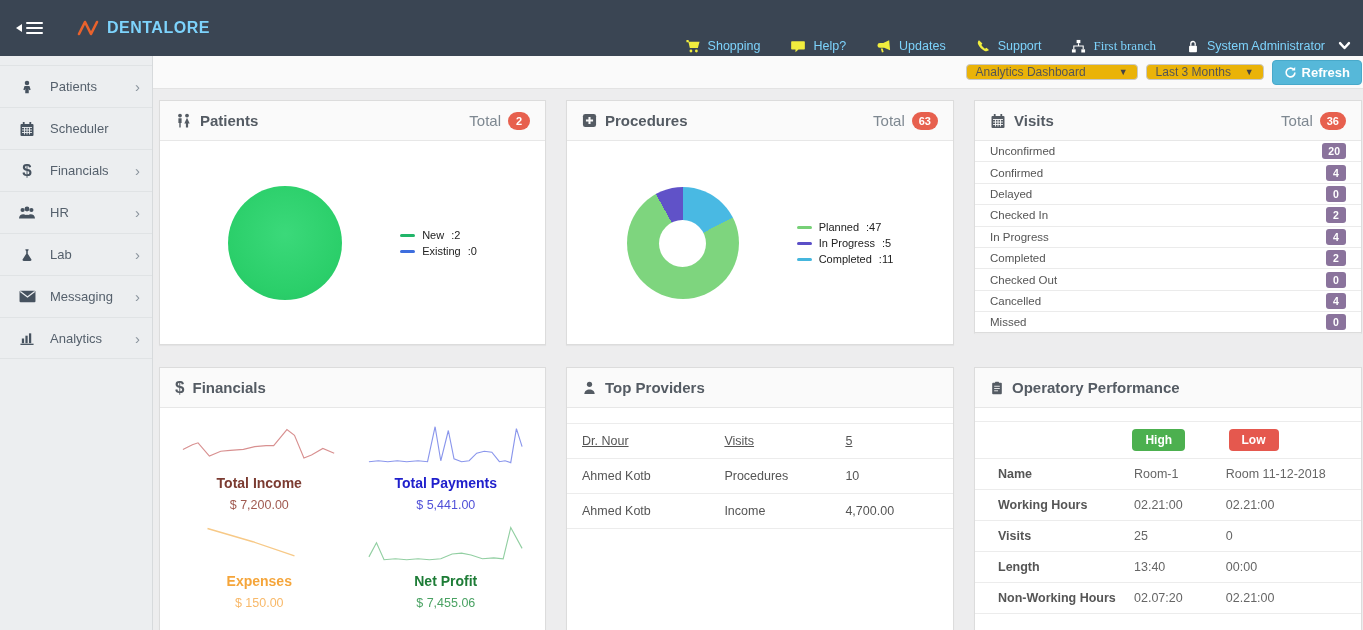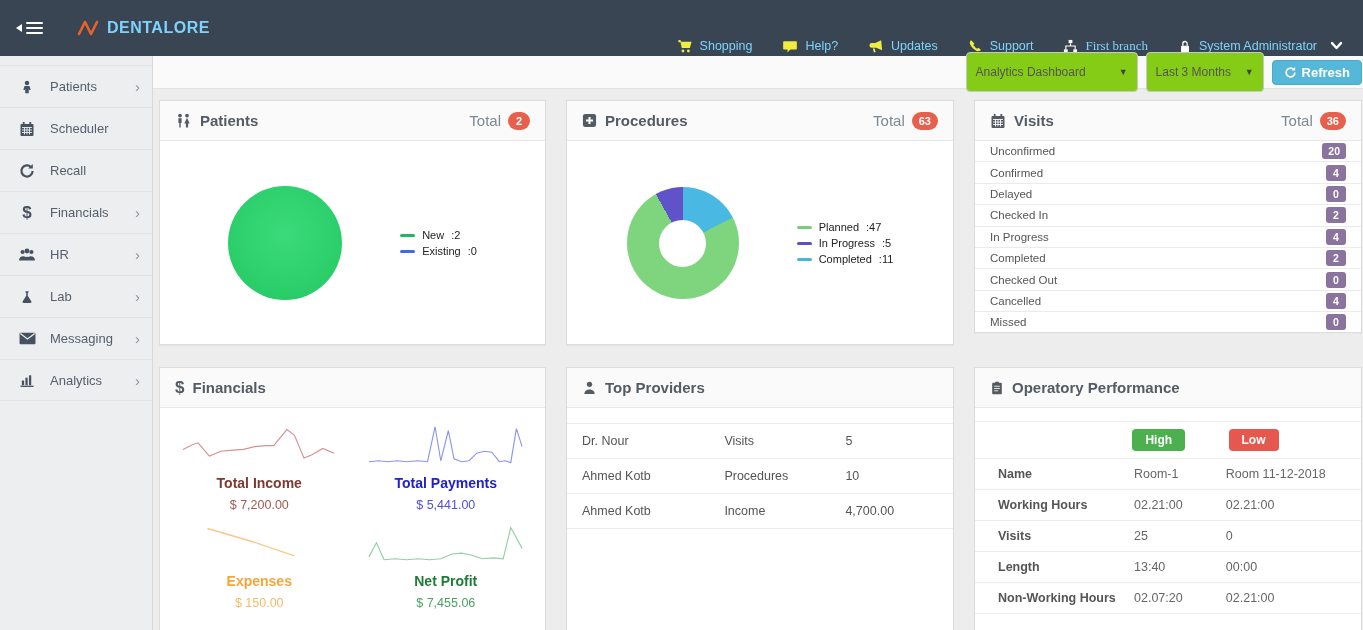--- a/index.html
+++ b/index.html
@@ -7,38 +7,38 @@
     width: 1363px; height: 630px; overflow: hidden;
     font-family: "Liberation Sans", sans-serif;
     background: #ededee; color: #555;
   }
   
   .navbar { height: 56px; background: #3a4553; display: flex; align-items: center; color: #7dd3fc; }
   .hamburger { margin-left: 16px; display: flex; align-items: center; gap: 4px; cursor: pointer; }
   .hamburger .tri { width: 0; height: 0; border-top: 4px solid transparent; border-bottom: 4px solid transparent; border-right: 6px solid #fff; }
   .hamburger .bars div { width: 17px; height: 2.5px; background: #fff; margin: 2.5px 0; border-radius: 1px; }
   .brand { margin-left: 34px; display: flex; align-items: center; gap: 8px; font-weight: bold; font-size: 16px; letter-spacing: .5px; }
-  .nav-items { margin-left: auto; display: flex; align-items: center; gap: 30px; padding-right: 20px; font-size: 12.5px; margin-top: 36px; }
+  .nav-items { margin-left: auto; display: flex; align-items: center; gap: 30px; padding-right: 12px; font-size: 12.5px; margin-top: 36px; }
   .nav-item { display: flex; align-items: center; gap: 7px; cursor: pointer; white-space: nowrap; }
   .nav-item svg { display: block; }
   .ic-yellow { color: #f1ed3e; }
   .ic-white { color: #fff; }
   .branch-label { font-family: "Liberation Serif", serif; font-size: 13px; }
   
   .main { display: flex; height: 588px; }
   .sidebar { width: 153px; background: #eceef0; border-right: 1px solid #d7dadc; padding-top: 9px; flex-shrink: 0; }
   .side-item { height: 42px; display: flex; align-items: center; padding: 0 12px 0 18px; gap: 14px;
                border-top: 1px solid #e0e3e5; font-size: 13px; color: #55606c; cursor: pointer; }
   .side-item:last-child { border-bottom: 1px solid #e0e3e5; }
   .side-item .sicon { width: 18px; color: #46525f; display: flex; justify-content: center; }
   .side-item .chev { margin-left: auto; color: #8a949d; font-size: 15px; }
   .dollar-glyph { font-size: 17px; font-weight: bold; }
   .content { flex: 1; display: flex; flex-direction: column; }
   .toolbar { height: 33px; background: #fafafa; border-bottom: 1px solid #e3e3e3; display: flex; align-items: center; justify-content: flex-end; gap: 8px; padding-right: 12px; }
-  .fake-select { background: #84cc16; border: 1px solid #c8c8c8; border-radius: 4px; height: 40px; display: flex; align-items: center; padding: 0 9px; font-size: 12px; color: #555; cursor: pointer; justify-content: space-between; }
+  .fake-select { background: #eab308; border: 1px solid #c8c8c8; border-radius: 4px; height: 16px; display: flex; align-items: center; padding: 0 9px; font-size: 12px; color: #555; cursor: pointer; justify-content: space-between; }
   .fake-select .arrow { margin-left: auto; font-size: 9px; color: #444; padding-left: 10px; }
   .sel-dashboard { width: 172px; }
   .sel-period { width: 118px; }
   .btn-refresh { background: #56b8d9; border: 1px solid #48a9ca; border-radius: 4px; height: 25px; color: #fff; display: flex; align-items: center; gap: 5px; padding: 0 11px; font-size: 13px; font-weight: bold; cursor: pointer; }
   
   .grid { padding: 11px 12px 0 6px; display: grid; grid-template-columns: 387px 388px 388px; column-gap: 20px; row-gap: 22px; align-items: start; }
   .card { background: #fff; border: 1px solid #dcdcdc; box-shadow: 0 1px 1px rgba(0,0,0,.04); }
   .card-header { height: 40px; display: flex; align-items: center; gap: 8px; padding: 0 15px; background: #fafafa; border-bottom: 1px solid #e7e7e7; }
   .card-title { font-size: 15px; font-weight: bold; color: #545b63; }
   .hicon { color: #545b63; display: flex; }
@@ -68,21 +68,21 @@
   .fin-cell svg { display: block; margin: 0 auto; }
   .fin-label { font-size: 14px; font-weight: bold; margin-top: 1px; text-align: center; }
   .fin-value { font-size: 12.5px; margin-top: 7px; }
   .c-income .fin-label { color: #7b3b31; } .c-income .fin-value { color: #a05a50; }
   .c-payments .fin-label { color: #2020cc; } .c-payments .fin-value { color: #5050d8; }
   .c-expenses .fin-label { color: #f5a53a; } .c-expenses .fin-value { color: #f8b96a; }
   .c-netprofit .fin-label { color: #1d7c36; } .c-netprofit .fin-value { color: #4aa263; }
   
   .tp-body { padding-top: 15px; }
   .tp-row { display: flex; align-items: center; padding: 10px 15px; border-bottom: 1px solid #ececec; font-size: 12.5px; color: #555; }
-  .tp-row:first-child { border-top: 1px solid #ececec; }
+  .tp-row:first-child { border-top: 1px solid #ececec; text-decoration: underline; }
   .tp-name { width: 40%; } .tp-metric { width: 34%; } .tp-value { flex: 1; }
   
   .op-body { padding-top: 13px; }
   .op-row { display: flex; align-items: center; padding: 8px 23px; border-bottom: 1px solid #ececec; font-size: 12.5px; color: #666; min-height: 29px; }
   .op-row.head { border-top: 1px solid #ececec; padding: 7px 15px; }
   .op-label { width: 40%; font-weight: bold; color: #555; }
   .op-high { width: 27%; } .op-low { flex: 1; }
   .pill { display: inline-block; color: #fff; font-weight: bold; font-size: 12px; padding: 4px 13px; border-radius: 4px; }
   .pill-high { background: #4cb04f; } .pill-low { background: #e5584e; }
 </style>
@@ -173,30 +173,20 @@
             <rect x="1.5" y="3" width="13" height="12" rx="1"></rect>
             <rect x="3.8" y="1" width="1.8" height="3.5"></rect>
             <rect x="10.4" y="1" width="1.8" height="3.5"></rect>
             <path d="M3 6.5h10M3 9h10M3 11.5h10M5.5 6.5v7M8 6.5v7M10.5 6.5v7" stroke="#eceef0" stroke-width=".9" fill="none"></path>
           </svg>
       </span>
       <span>Scheduler</span>
       <span class="chev"></span>
     </div>
     <div class="side-item">
-      <span class="sicon">
-        <svg width="16" height="16" viewBox="0 0 16 16">
-            <path d="M13.6 8A5.6 5.6 0 1 1 12 4" fill="none" stroke="currentColor" stroke-width="2.2"></path>
-            <path d="M13.8 1v4.6H9.2z" fill="currentColor"></path>
-          </svg>
-      </span>
-      <span>Recall</span>
-      <span class="chev"></span>
-    </div>
-    <div class="side-item">
       <span class="sicon dollar-glyph">$</span>
       <span>Financials</span>
       <span class="chev">›</span>
     </div>
     <div class="side-item">
       <span class="sicon">
         <svg width="18" height="15" viewBox="0 0 18 15" fill="currentColor">
             <circle cx="4.6" cy="5" r="2.1"></circle>
             <circle cx="13.4" cy="5" r="2.1"></circle>
             <circle cx="9" cy="4" r="2.4"></circle>

